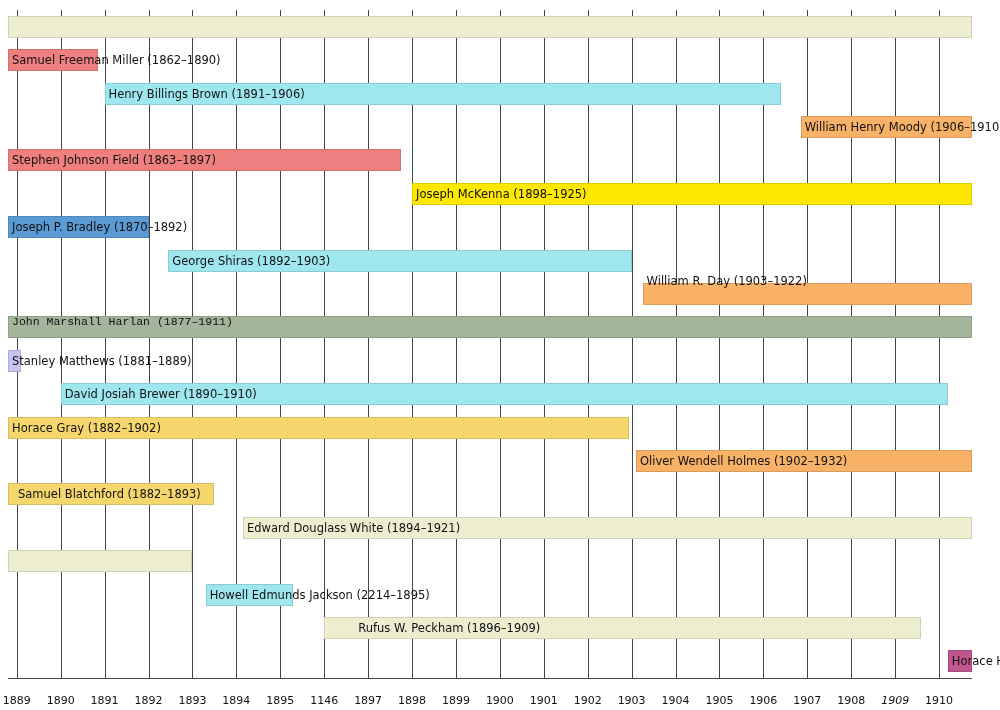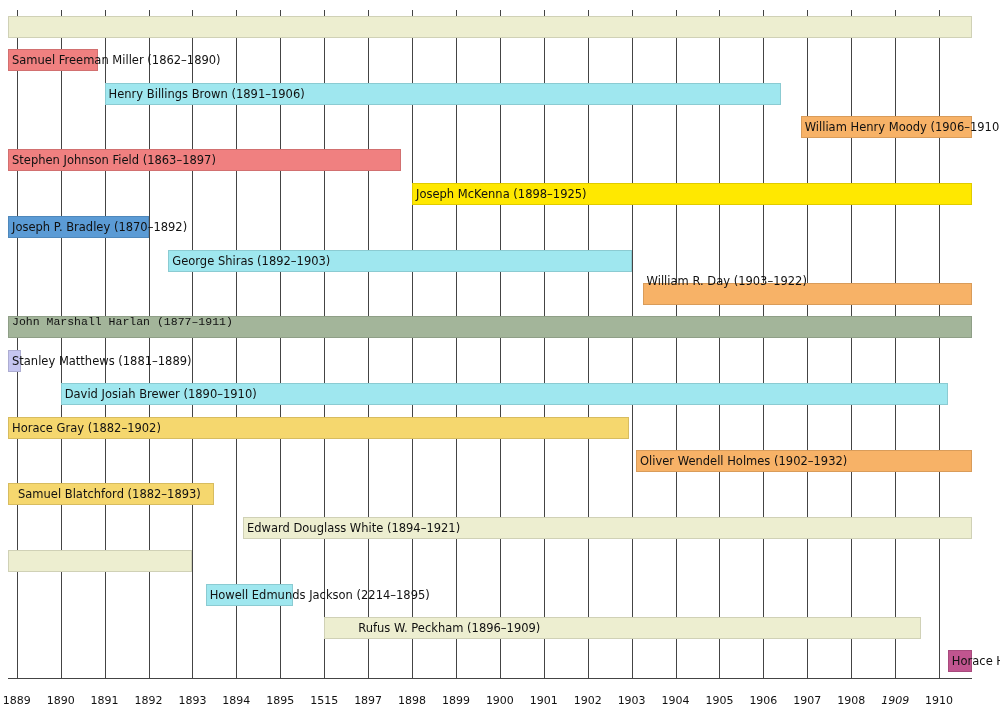--- a/index.html
+++ b/index.html
@@ -137,21 +137,21 @@
       <div class="bar-label" style="left: 943.845px; top: 640.3px;">Horace Harmon Lurton (1910–1914)</div>
     </div>
   <div id="ticks-layer">
       <div class="tick-label" style="left: 8.7836px;">1889</div>
       <div class="tick-label" style="left: 52.7016px;">1890</div>
       <div class="tick-label" style="left: 96.6196px;">1891</div>
       <div class="tick-label" style="left: 140.538px;">1892</div>
       <div class="tick-label" style="left: 184.456px;">1893</div>
       <div class="tick-label" style="left: 228.374px;">1894</div>
       <div class="tick-label" style="left: 272.292px;">1895</div>
-      <div class="tick-label" style="left: 316.21px;">1515</div>
+      <div class="tick-label" style="left: 316.21px;">1146</div>
       <div class="tick-label" style="left: 360.128px;">1897</div>
       <div class="tick-label" style="left: 404.046px;">1898</div>
       <div class="tick-label" style="left: 447.964px;">1899</div>
       <div class="tick-label" style="left: 491.882px;">1900</div>
       <div class="tick-label" style="left: 535.8px;">1901</div>
       <div class="tick-label" style="left: 579.718px;">1902</div>
       <div class="tick-label" style="left: 623.636px;">1903</div>
       <div class="tick-label" style="left: 667.554px;">1904</div>
       <div class="tick-label" style="left: 711.472px;">1905</div>
       <div class="tick-label" style="left: 755.39px;">1906</div>

